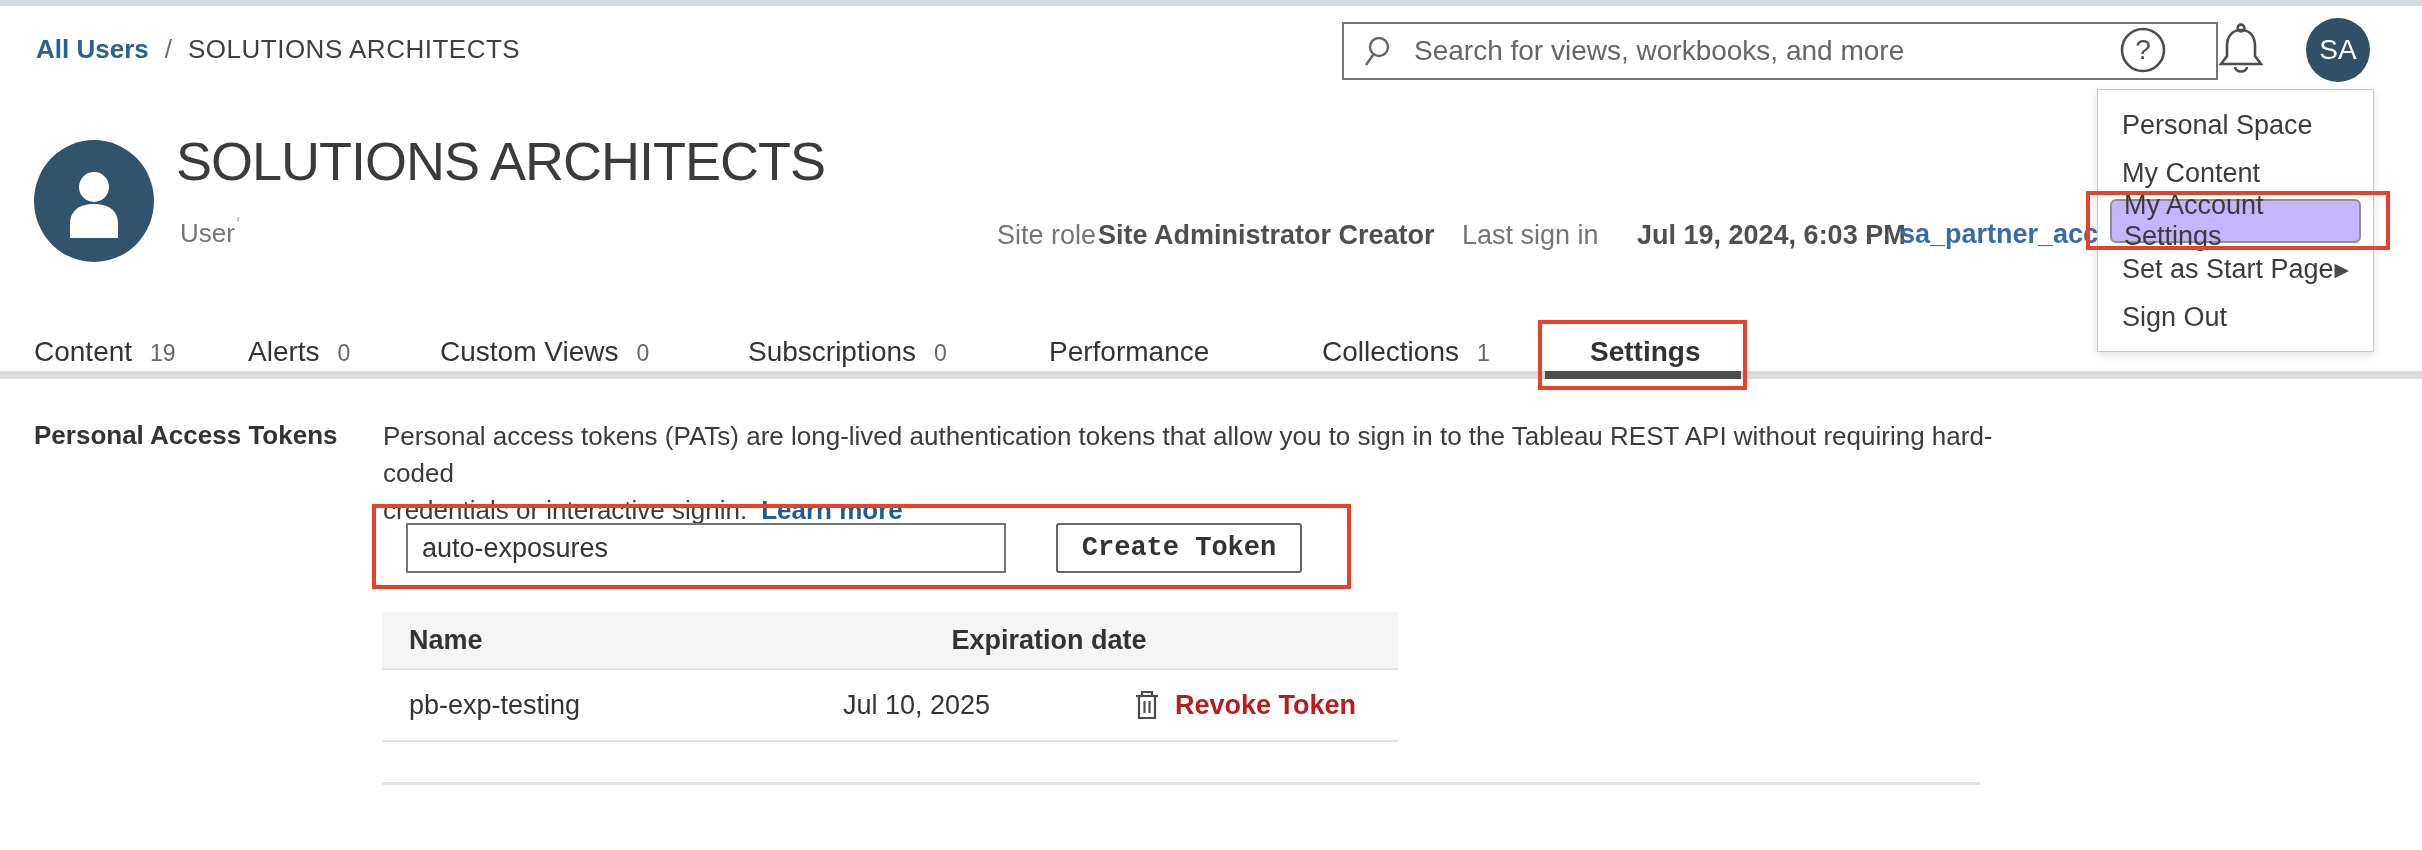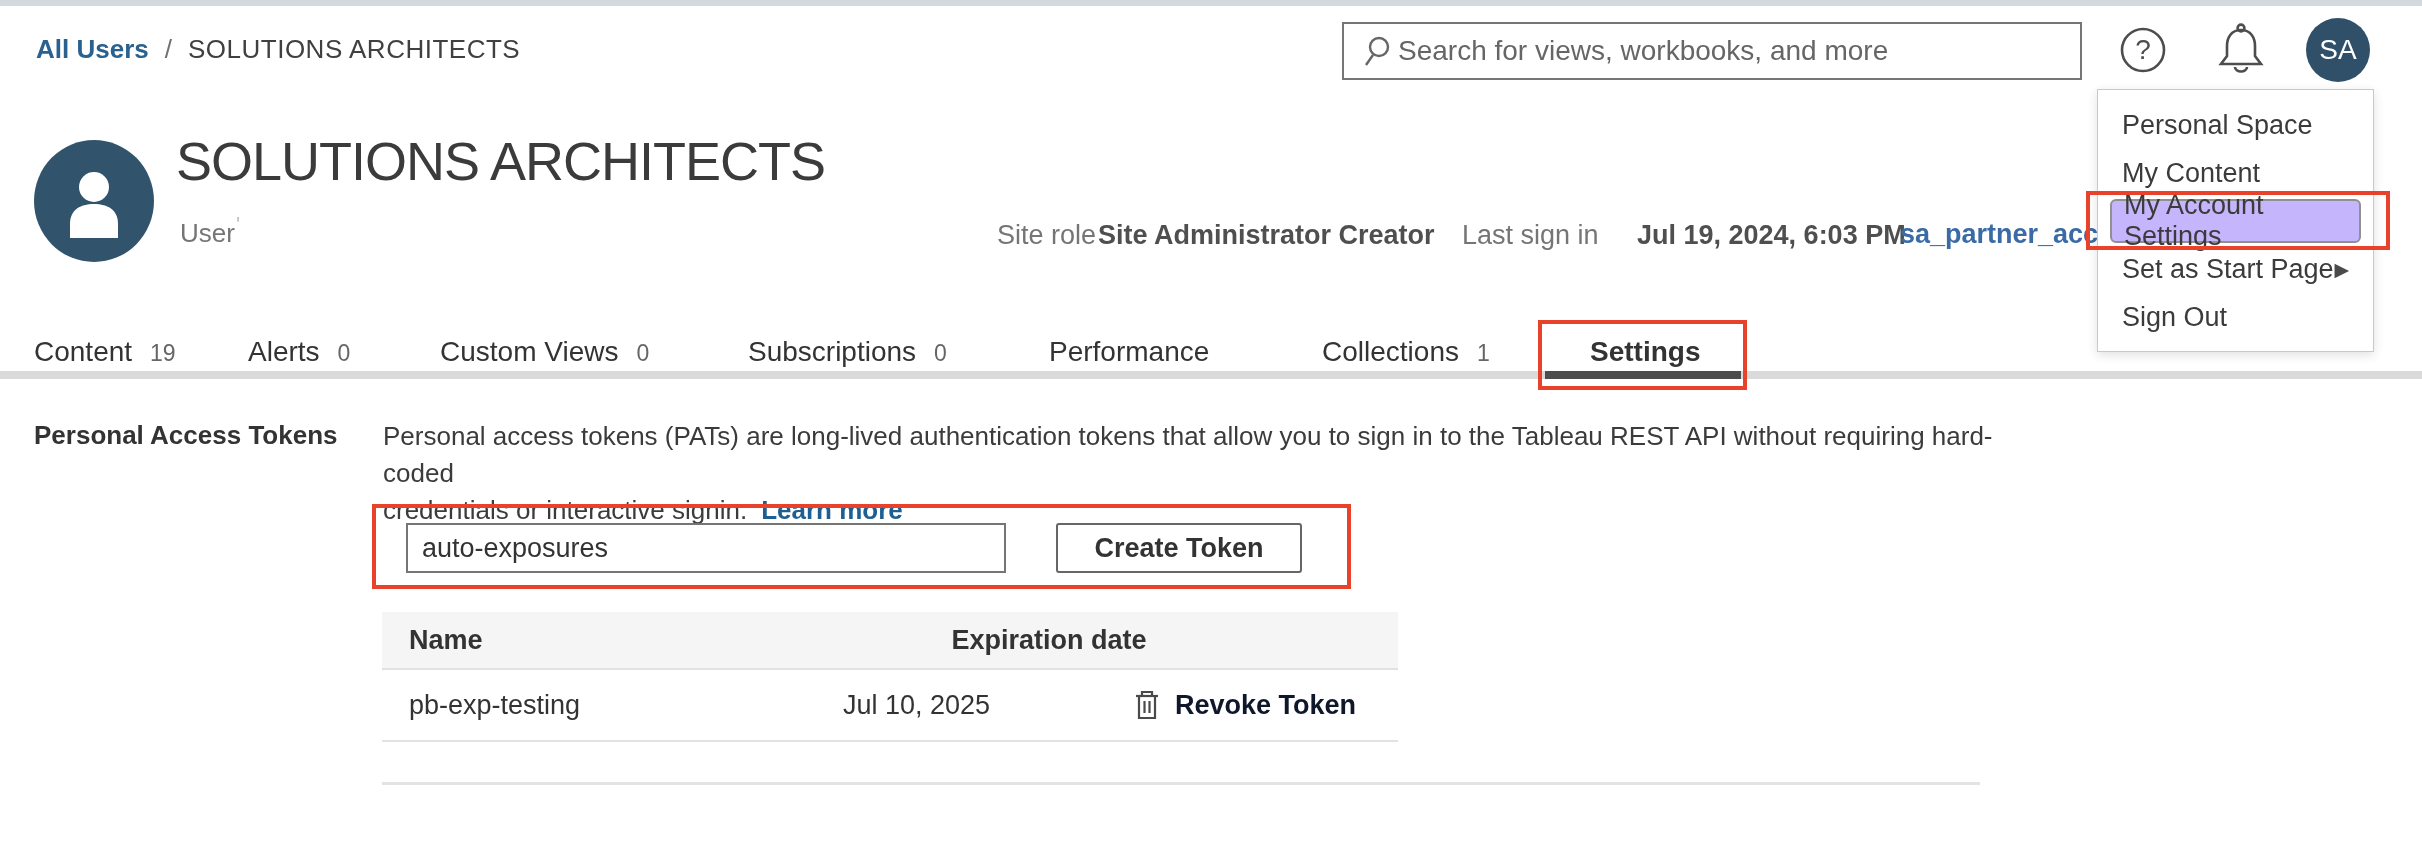--- a/index.html
+++ b/index.html
@@ -11,22 +11,22 @@
   
   .top-strip { left:0; top:0; width:2422px; height:6px; background:#d3d9dc; }
 
   
   .breadcrumb { left:36px; top:34px; font-size:26px; display:flex; gap:16px; align-items:baseline; }
   .crumb-root { color:#2a618f; font-weight:bold; }
   .crumb-sep  { color:#707070; }
   .crumb-cur  { color:#404040; letter-spacing:0.5px; }
 
   
-  .search-box { left:1342px; top:22px; width:740px; height:58px; border:2px solid #767676;
-                background:#fff; display:flex; align-items:center; padding:0 18px; }
+  .search-box { left:1342px; top:22px; width:876px; height:58px; border:2px solid #767676;
+                background:#fff; display:flex; align-items:center; padding:0 18px; gap:16px; }
   .search-box input { border:none; outline:none; flex:1; font-size:28px; color:#555;
                       font-family:inherit; background:transparent; }
   .search-box input::placeholder { color:#666; opacity:1; }
 
   
   .help-btn { left:2118px; top:25px; width:50px; height:50px; color:#4d4d4d; }
   .bell-btn { left:2214px; top:22px; width:54px; height:56px; color:#4d4d4d; }
   .avatar-sm { left:2306px; top:18px; width:64px; height:64px; border-radius:50%;
                background:#2f5068; color:#fff; font-size:28px; display:flex;
                align-items:center; justify-content:center; }
@@ -74,31 +74,31 @@
 
   
   .section-label { left:34px; top:420px; font-size:26px; font-weight:bold; color:#333; }
   .pat-desc { left:383px; top:418px; width:1640px; font-size:26px; color:#3b3b3b; line-height:37px; }
   .learn-more { color:#1d5f93; font-weight:bold; margin-left:14px; }
 
   .token-input { left:406px; top:523px; width:600px; height:50px; border:2px solid #757575;
                  font-size:27px; color:#333; padding:0 14px; font-family:inherit; outline:none; }
   .create-btn { left:1056px; top:523px; width:246px; height:50px; background:#fff;
                 border:2px solid #666; border-radius:3px; font-size:27px; font-weight:bold;
-                color:#333; font-family:Liberation Sans, sans-serif; display:flex; align-items:center; justify-content:center; }
+                color:#333; font-family:Liberation Mono, monospace; display:flex; align-items:center; justify-content:center; }
 
   
   .pat-table { left:382px; top:612px; width:1016px; }
   .tr { display:flex; align-items:center; border-bottom:2px solid #e2e2e2; }
   .tr.head { height:58px; background:#f5f5f5; font-weight:bold; font-size:27px; color:#333; }
   .tr.row  { height:72px; font-size:27px; color:#333; }
   .c-name { width:318px; padding-left:27px; }
   .c-exp  { flex:1;text-align:center; }
   .revoke-btn { display:flex; align-items:center; gap:14px; margin-left:auto; padding-right:42px;
-                font-size:27px; font-weight:bold; color:#0f172a; }
+                font-size:27px; font-weight:bold; color:#b91c1c; }
   .section-divider { left:382px; top:782px; width:1598px; height:3px; background:#e3e3e3; }
 
   svg { display:block; }
 </style>
 </head>
 <body>
 
 <div id="stage">
 
   <div class="abs top-strip"></div>

